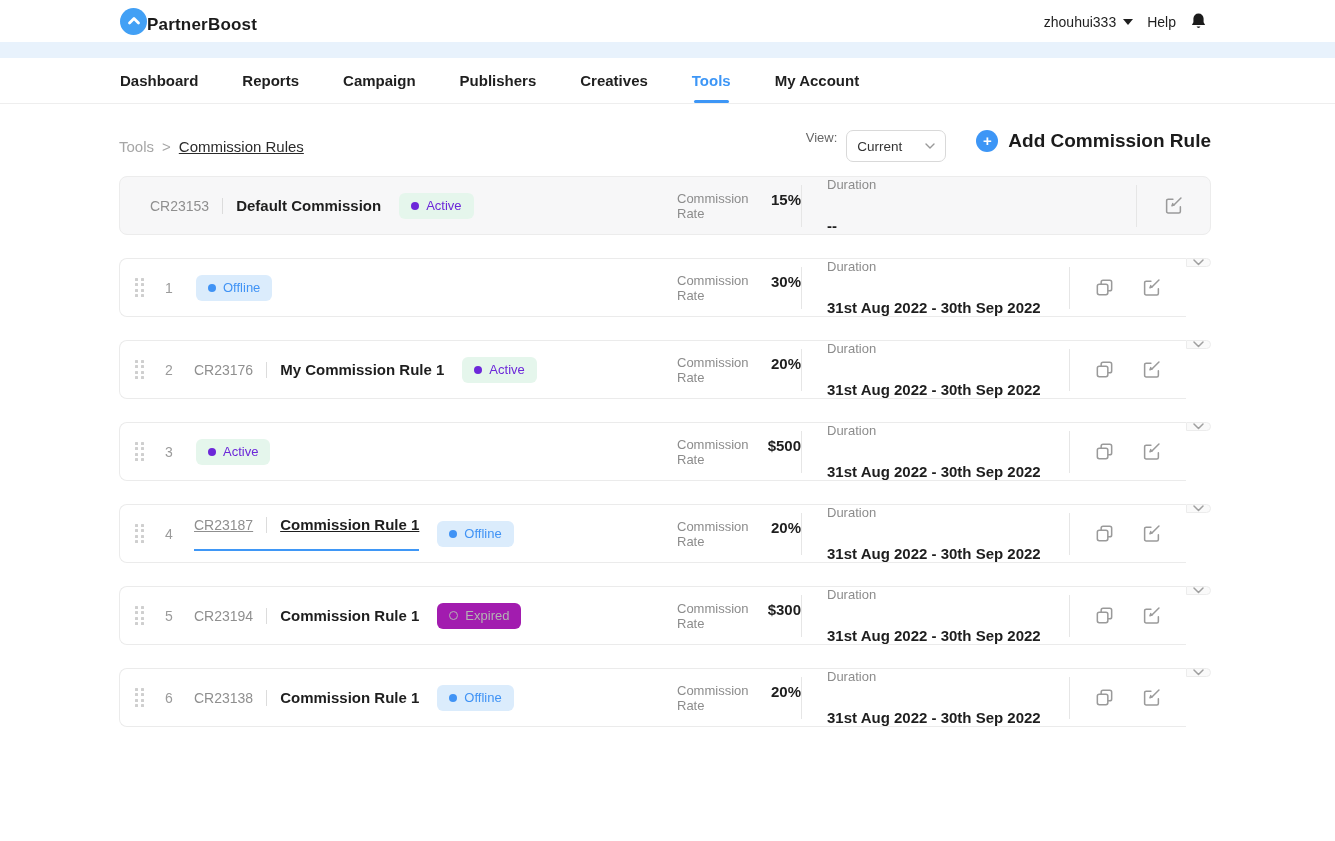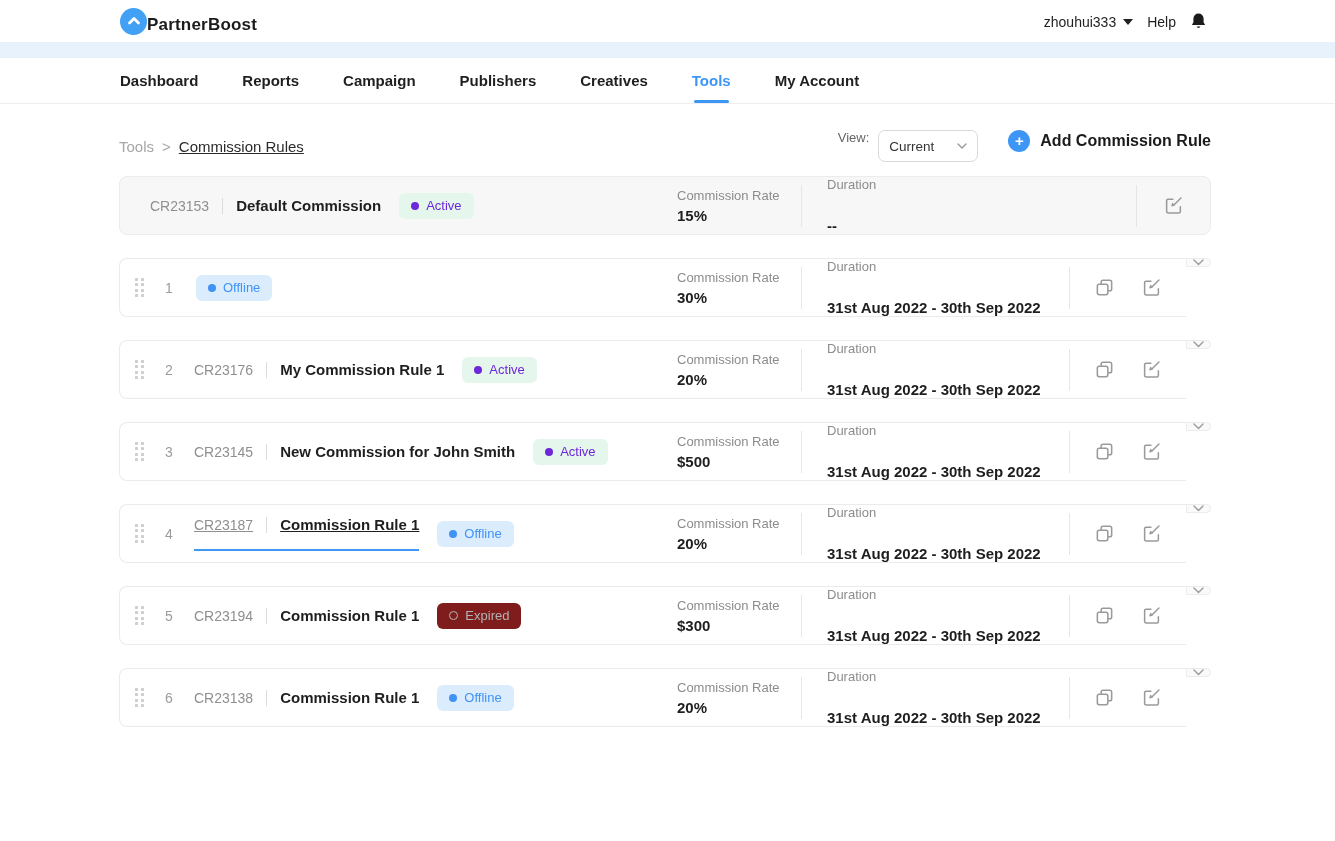--- a/index.html
+++ b/index.html
@@ -29,21 +29,21 @@
   .page-head { margin-top:24px; margin-bottom:12px; height:36px; display:flex; align-items:center; }
   .breadcrumb { display:flex; align-items:center; gap:8px; font-size:15px; }
   .crumb-parent { color:#a6a6a6; cursor:pointer; }
   .crumb-sep { color:#a6a6a6; }
   .crumb-current { color:#2b2b2b;text-decoration:underline; }
   .head-right { margin-left:auto; display:flex; align-items:flex-start; }
   .view-label { font-size:13px; color:#666; margin-right:9px; }
   .select { width:100px; height:32px; border:1px solid #d9d9d9; border-radius:7px; background:#fff; display:flex; align-items:center; justify-content:space-between; padding:0 10px; font-size:13.5px; color:#333; cursor:pointer; }
   .add-btn { display:flex; align-items:center; gap:10px; margin-left:30px; cursor:pointer; background:none; border:none; font-family:inherit; }
   .plus-circle { width:22px; height:22px; border-radius:50%; background:#3d96f6; color:#fff; display:flex; align-items:center; justify-content:center; font-size:15px; font-weight:700; line-height:1; padding-bottom:1px; }
-  .add-label { font-size:16px; font-weight:700; color:#1b1b1b; }
+  .add-label { font-size:19px; font-weight:700; color:#1b1b1b; }
 
   
   .card { display:flex; align-items:flex-start; height:68px; margin-bottom:14px; }
   .card-main { flex:1; background:#fff; border:1px solid #ebebeb; border-radius:8px 0 0 8px; border-right:none; display:flex; align-items:center; min-width:0; }
   .card-strip { width:25px; background:#fafafa; border:1px solid #ececec; border-radius:0 8px 8px 0; display:flex; align-items:center; justify-content:center; cursor:pointer; }
   .default-card .card-main { background:#f7f7f8; border:1px solid #ececec; border-radius:8px; }
 
   .row-left { width:557px; flex:none; display:flex; align-items:center; }
   .default-card .row-left { padding-left:30px; }
   .drag-handle { margin-left:15px; display:grid; grid-template-columns:repeat(2,3px); grid-auto-rows:3px; gap:2.5px 3px; cursor:grab; }
@@ -51,25 +51,25 @@
   .row-index { margin-left:16px; width:18px; text-align:center; font-size:14px; color:#9b9b9b; }
   .id-name-group { display:flex; align-items:center; margin-left:16px; }
   .id-name-group.linked { border-bottom:2px solid #3f97f6; padding-bottom:16px; }
   .id-name-group.linked .rule-id, .id-name-group.linked .rule-name { text-decoration:underline; }
   .rule-id { color:#8f8f8f; font-size:14px; }
   .v-divider-sm { width:1px; height:16px; background:#dcdcdc; margin:0 13px; }
   .rule-name { font-size:15px; font-weight:700; color:#1e1e1e; white-space:nowrap; }
   .badge { margin-left:18px; height:26px; padding:0 12px; border-radius:6px; font-size:13px; display:flex; align-items:center; gap:7px; white-space:nowrap; }
   .badge.active { background:#e5f6ec; color:#6d28d9;border-radius:6px; }
   .badge.offline { background:#dbecfc; color:#4093f5; }
-  .badge.expired { background:#7f1d1d; color:#b3b3b3; }
+  .badge.expired { background:#a21caf; color:#b3b3b3; }
   .dot { width:8px; height:8px; border-radius:50%; background:currentColor; flex:none; }
   .dot.hollow { background:transparent; border:1.5px solid currentColor; width:9px; height:9px; }
 
-  .col-rate { width:124px; display:flex; flex-direction:column; gap:4px; }
+  .col-rate { width:124px; display:flex; gap:4px; }
   .col-duration { width:267px; padding-left:25px; display:flex; flex-direction:column; gap:25px; }
   .default-card .col-duration { flex:1; width:auto; }
   .col-label { font-size:13px; color:#8c8c8c; }
   .col-value { font-size:15px; font-weight:700; color:#1e1e1e; white-space:nowrap; }
   .v-divider-lg { width:1px; height:42px; background:#e6e6e6; flex:none; }
 
   .row-actions { flex:1; display:flex; align-items:center; justify-content:center; gap:26px; }
   .default-card .row-actions { flex:none; width:73px; }
   .icon-btn { background:none; border:none; padding:0; cursor:pointer; display:flex; align-items:center; }
 </style>
@@ -287,25 +287,20 @@
             <i></i>
             <i></i>
             <i></i>
             <i></i>
             <i></i>
             <i></i>
             <i></i>
             <i></i>
           </div>
         <span class="row-index">3</span>
-        <div class="id-name-group">
-          <span class="rule-id">CR23145</span>
-          <span class="v-divider-sm"></span>
-          <span class="rule-name">New Commission for John Smith</span>
-        </div>
         <div class="badge active">
           <span class="dot"></span>
           <span>Active</span>
         </div>
       </div>
       <div class="col-rate">
         <span class="col-label">Commission Rate</span>
         <span class="col-value">$500</span>
       </div>
       <span class="v-divider-lg"></span>

